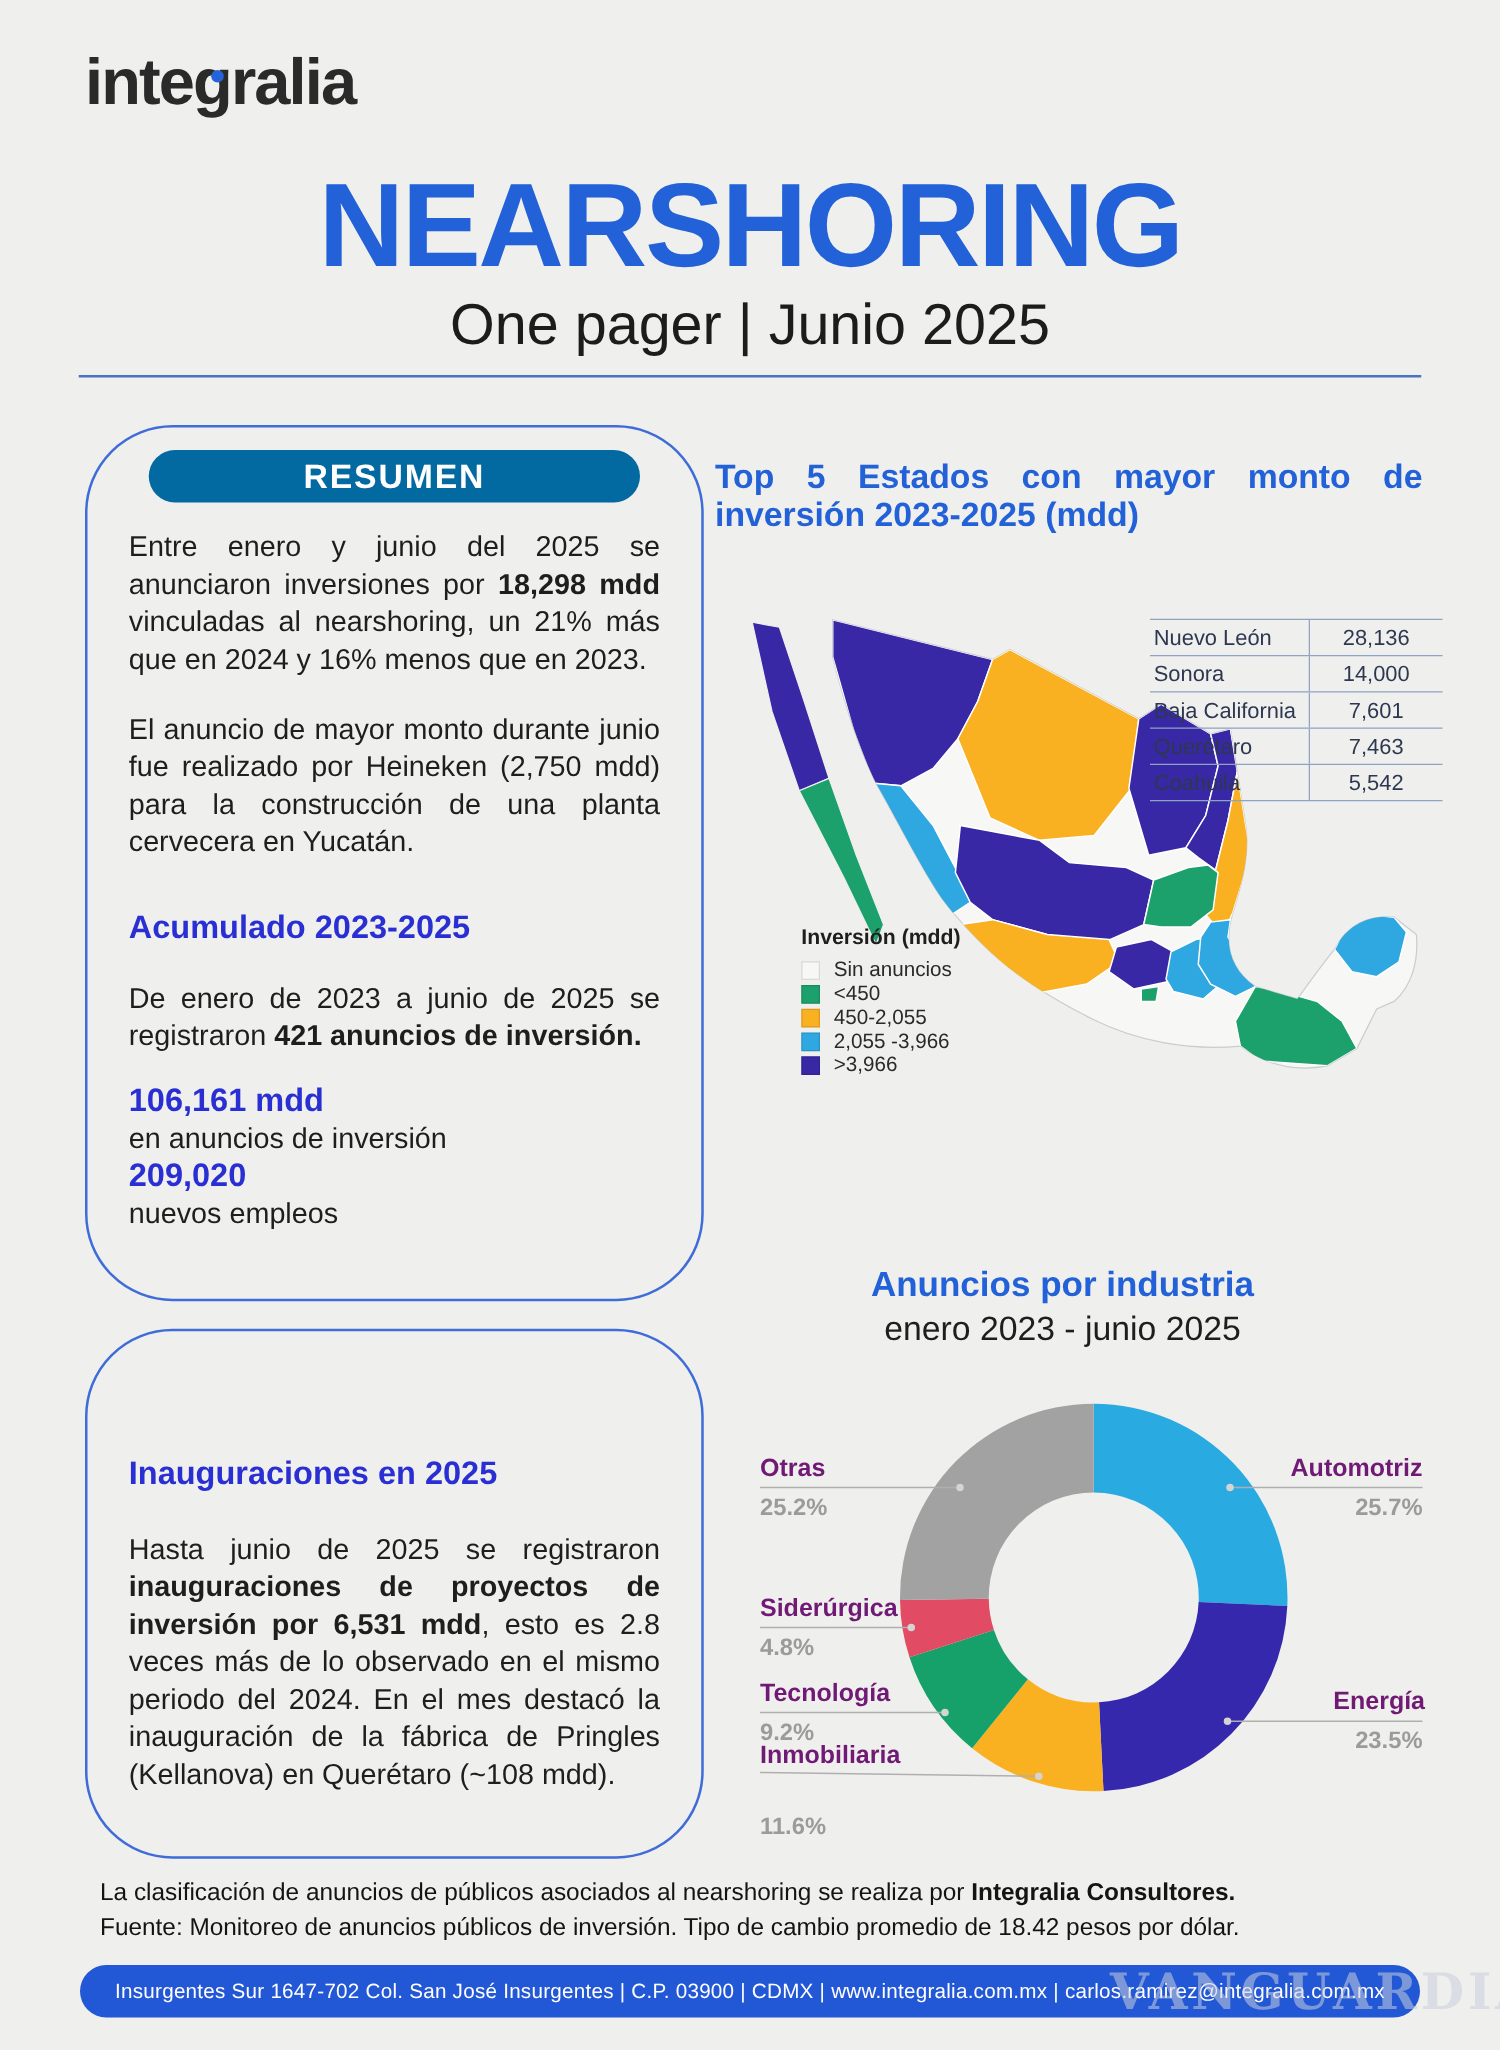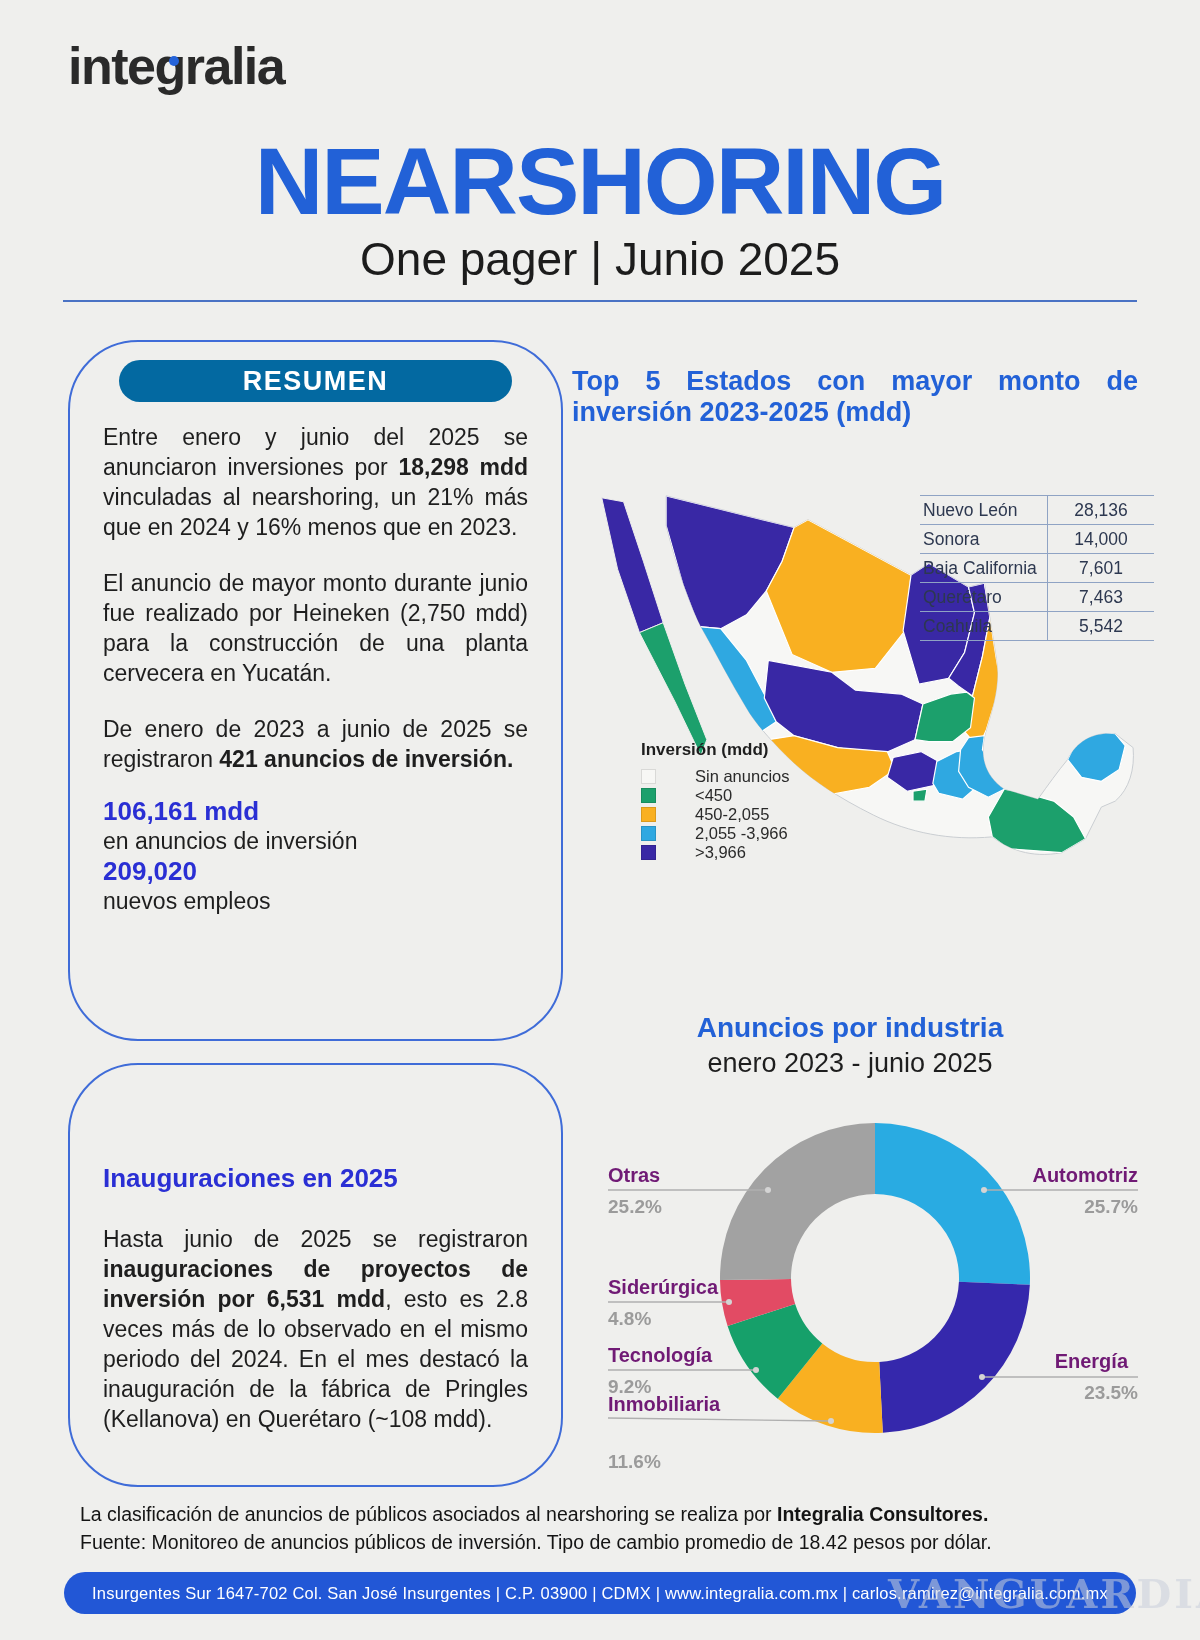--- a/index.html
+++ b/index.html
@@ -76,21 +76,21 @@
   }
   .t5-l1{text-align:justify;text-align-last:justify;}
   .t5-l2{text-align:left;}
 
   
   .map-svg{position:absolute;left:572px;top:488px;width:570px;height:430px;}
 
   
   .legend{position:absolute;left:641px;top:740px;}
   .legend-title{font-size:17px;font-weight:bold;color:#1E1E1E;margin-bottom:7px;}
-  .legend-item{display:flex;align-items:center;height:19px;font-size:16.5px;color:#2A2A2A;gap:28px;}
+  .legend-item{display:flex;align-items:center;height:19px;font-size:16.5px;color:#2A2A2A;}
   .legend-swatch{width:15px;height:15px;margin-right:11px;border:1px solid rgba(0,0,0,0.12);box-sizing:border-box;flex:none;}
   .sw0{background:#F7F7F5}
   .sw1{background:#1CA06C}
   .sw2{background:#F9B021}
   .sw3{background:#2FA8E1}
   .sw4{background:#3928A5}
 
   
   .t5-table{position:absolute;left:920px;top:495px;width:234px;}
   .t5-row{
@@ -147,20 +147,21 @@
   <div class="main-title">NEARSHORING</div>
   <div class="main-subtitle">One pager | Junio 2025</div>
   <div class="top-divider"></div>
 
   <div class="card card1">
     <div class="pill">
       <span>RESUMEN</span>
     </div>
     <p class="body-text p1"><span>Entre enero y junio del 2025 se anunciaron inversiones por </span><b>18,298 mdd</b><span> vinculadas al nearshoring, un 21% más que en 2024 y 16% menos que en 2023.</span></p>
     <p class="body-text p2">El anuncio de mayor monto durante junio fue realizado por Heineken (2,750 mdd) para la construcción de una planta cervecera en Yucatán.</p>
+    <h3 class="indigo-h acum-h">Acumulado 2023-2025</h3>
     <p class="body-text acum-p"><span>De enero de 2023 a junio de 2025 se registraron </span><b>421 anuncios de inversión.</b></p>
     <div class="stats">
       <div class="stat-value">106,161 mdd</div>
       <div class="stat-label">en anuncios de inversión</div>
       <div class="stat-value">209,020</div>
       <div class="stat-label">nuevos empleos</div>
     </div>
   </div>
 
   <div class="card card2">
@@ -290,21 +291,21 @@
 
     <div class="lbl lbl-name" style="left:48px;top:196px;">Siderúrgica</div>
     <div class="lbl lbl-pct" style="left:48px;top:228px;">4.8%</div>
 
     <div class="lbl lbl-name" style="left:48px;top:264px;">Tecnología</div>
     <div class="lbl lbl-pct" style="left:48px;top:296px;">9.2%</div>
 
     <div class="lbl lbl-name" style="left:48px;top:313px;">Inmobiliaria</div>
     <div class="lbl lbl-pct" style="left:48px;top:347px;margin-top:24px;">11.6%</div>
 
-    <div class="lbl lbl-name lbl-right" style="right:12px;top:270px;">Energía</div>
+    <div class="lbl lbl-name lbl-right" style="right:0;top:270px;">Energía</div>
     <div class="lbl lbl-pct lbl-right" style="right:2px;top:302px;">23.5%</div>
   </div>
 
   <div class="f-line f-line1"><span>La clasificación de anuncios de públicos asociados al nearshoring se realiza por </span><b>Integralia Consultores.</b></div>
   <div class="f-line f-line2">Fuente: Monitoreo de anuncios públicos de inversión. Tipo de cambio promedio de 18.42 pesos por dólar.</div>
   <div class="f-bar">
     <span>Insurgentes Sur 1647-702 Col. San José Insurgentes | C.P. 03900 | CDMX | www.integralia.com.mx | carlos.ramirez@integralia.com.mx</span>
   </div>
   <div class="watermark">VANGUARDIA MX</div>
 

